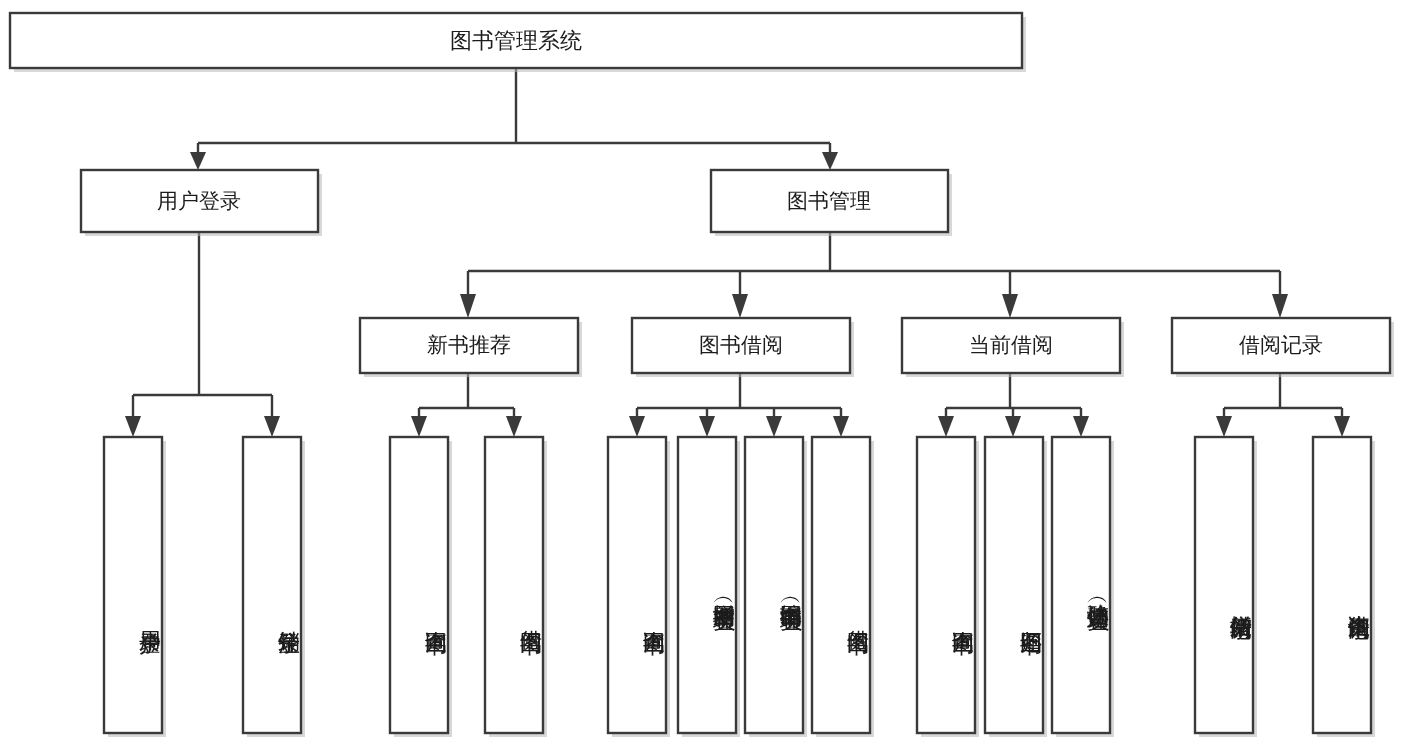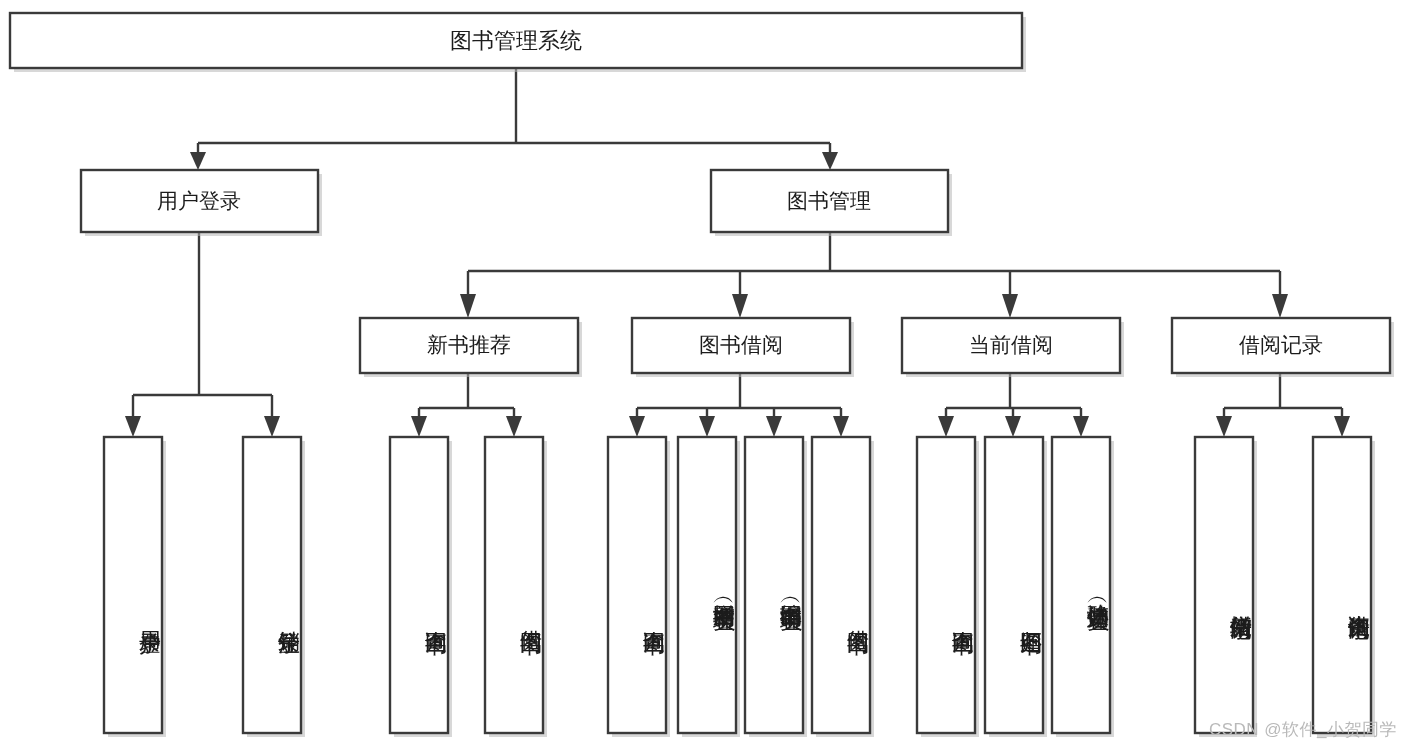--- a/index.html
+++ b/index.html
@@ -260,14 +260,13 @@
   <div class="vtext" style="left:608px; top:496px; width:58px; height:237px;">查询图书</div>
   <div class="vtext" style="left:678px; top:447px; width:58px; height:286px;">新增图书（管理员）</div>
   <div class="vtext" style="left:745px; top:447px; width:58px; height:286px;">编辑图书（管理员）</div>
   <div class="vtext" style="left:812px; top:496px; width:58px; height:237px;">借阅图书</div>
   <div class="vtext" style="left:917px; top:496px; width:58px; height:237px;">查询图书</div>
   <div class="vtext" style="left:985px; top:496px; width:58px; height:237px;">归还图书</div>
   <div class="vtext" style="left:1052px; top:447px; width:58px; height:286px;">确认归还（管理员）</div>
   <div class="vtext" style="left:1195px; top:467px; width:58px; height:266px;">新增借阅记录</div>
   <div class="vtext" style="left:1313px; top:467px; width:58px; height:266px;">查询借阅记录</div>
 
-  <div class="watermark">CSDN @软件_小贺同学</div>
 </div>
 
 </body></html>

